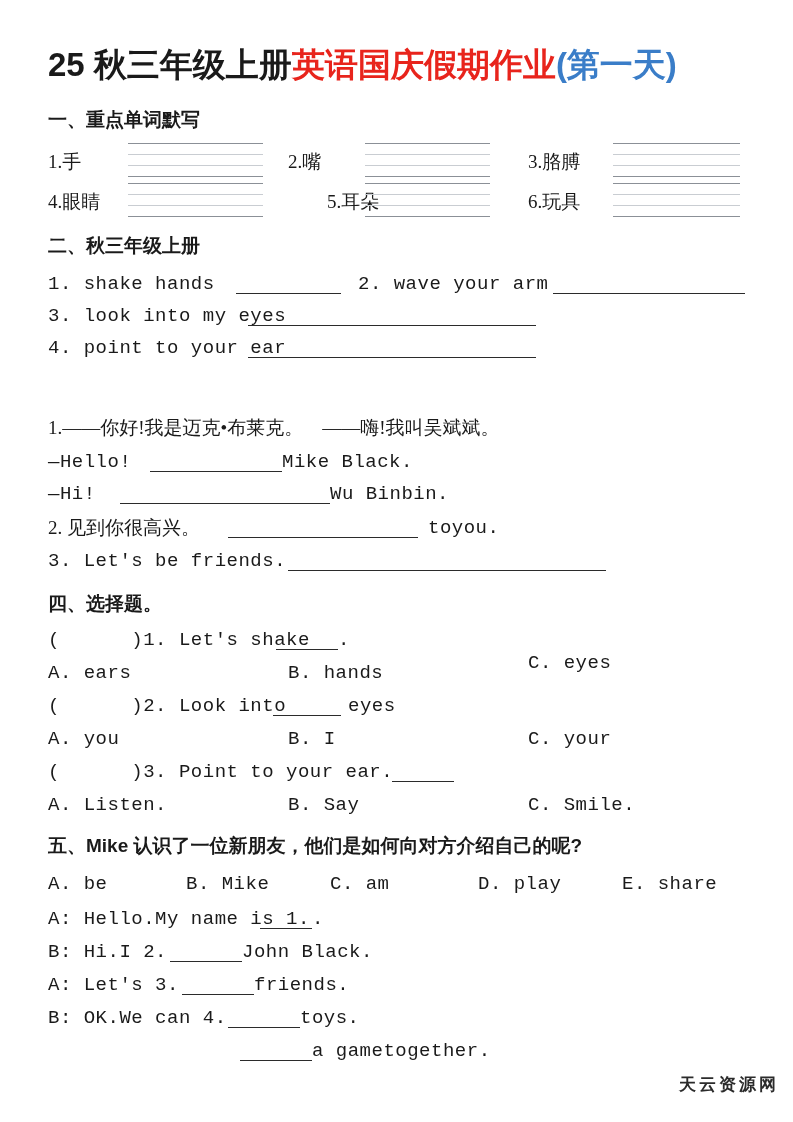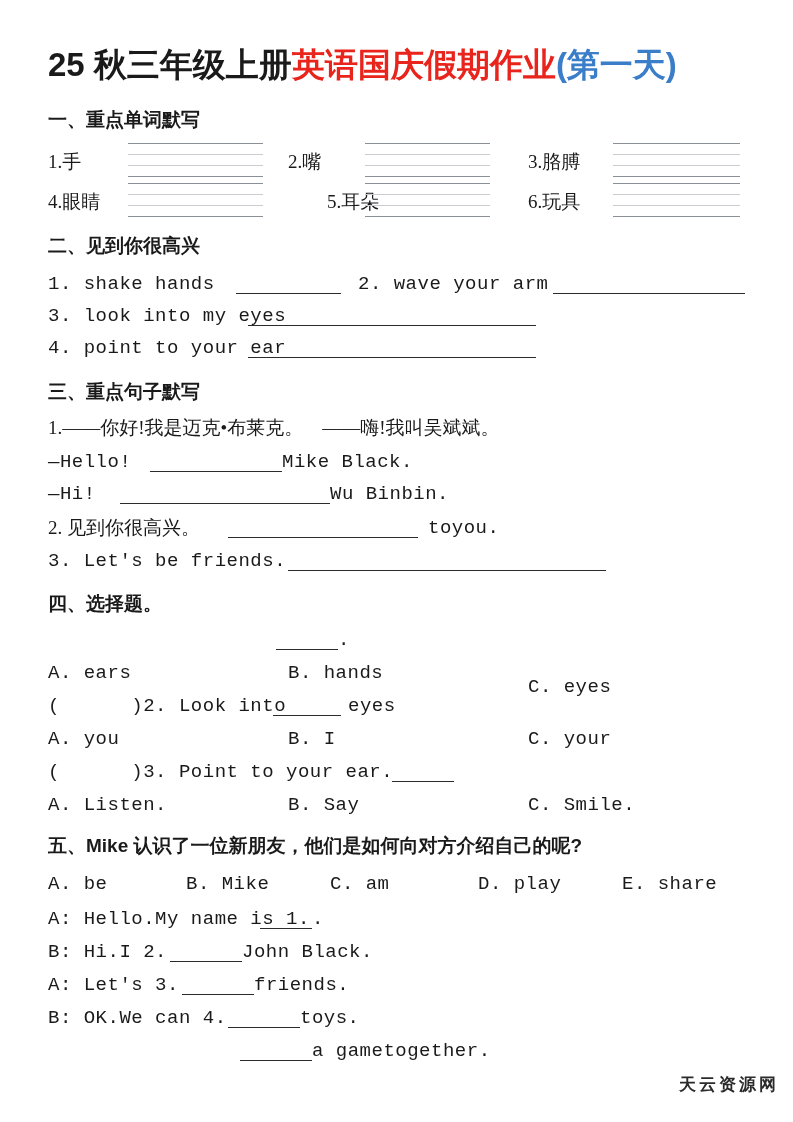--- a/index.html
+++ b/index.html
@@ -154,61 +154,61 @@
   </div>
 
   <div class="row" style="left:528px; top:190px;"><span>6.</span><span>玩具</span></div>
   <div class="guide" style="left:613px; top:183px; width:127px; height:40px;">
     <div class="ln strong" style="top:0px;"></div>
     <div class="ln" style="top:11px;"></div>
     <div class="ln" style="top:22px;"></div>
     <div class="ln strong" style="top:33px;"></div>
   </div>
 
-  <div class="sec-head" style="top:234px;">二、见到你很高兴</div>
+  <div class="sec-head" style="top:234px;">二、秋三年级上册</div>
 
   <div class="row en" style="left:48px; top:272px;">1. shake hands</div>
   <div class="blank" style="left:236px; top:293px; width:105px;"></div>
 
   <div class="row en" style="left:358px; top:272px;">2. wave your arm</div>
   <div class="blank" style="left:553px; top:293px; width:192px;"></div>
 
   <div class="row en" style="left:48px; top:304px;">3. look into my eyes</div>
   <div class="blank" style="left:248px; top:325px; width:288px;"></div>
 
   <div class="row en" style="left:48px; top:336px;font-family:Liberation Mono, monospace;">4. point to your ear</div>
   <div class="blank" style="left:248px; top:357px; width:288px;"></div>
 
-  <div class="sec-head" style="top:380px;">三、重点句子默写</div>
 
   <div class="row" style="left:48px; top:416px;">1.——你好!我是迈克•布莱克。　——嗨!我叫吴斌斌。</div>
 
   <div class="row en" style="left:48px; top:450px;">—Hello!</div>
   <div class="blank" style="left:150px; top:471px; width:132px;"></div>
   <div class="row en" style="left:282px; top:450px;">Mike Black.</div>
 
   <div class="row en" style="left:48px; top:482px;">—Hi!</div>
   <div class="blank" style="left:120px; top:503px; width:210px;"></div>
   <div class="row en" style="left:330px; top:482px;">Wu Binbin.</div>
 
   <div class="row" style="left:48px; top:516px;">2. 见到你很高兴。</div>
   <div class="blank" style="left:228px; top:537px; width:190px;"></div>
   <div class="row en" style="left:428px; top:516px;">toyou.</div>
 
   <div class="row en" style="left:48px; top:549px;">3. Let's be friends.</div>
   <div class="blank" style="left:288px; top:570px; width:318px;"></div>
 
   <div class="sec-head" style="top:592px;">四、选择题。</div>
 
+  <div class="row en" style="left:48px; top:628px;"><span>(      )1. Let's shake</span></div>
   <div class="blank" style="left:276px; top:649px; width:62px;"></div>
   <div class="row en" style="left:338px; top:628px;">.</div>
 
   <div class="row en" style="left:48px; top:661px;">A. ears</div>
   <div class="row en" style="left:288px; top:661px;">B. hands</div>
-  <div class="row en" style="left:528px; top:675px;">C. eyes</div>
+  <div class="row en" style="left:528px; top:651px;">C. eyes</div>
 
   <div class="row en" style="left:48px; top:694px;">(      )2. Look into</div>
   <div class="blank" style="left:273px; top:715px; width:68px;"></div>
   <div class="row en" style="left:348px; top:694px;">eyes</div>
 
   <div class="row en" style="left:48px; top:727px;">A. you</div>
   <div class="row en" style="left:288px; top:727px;">B. I</div>
   <div class="row en" style="left:528px; top:727px;">C. your</div>
 
   <div class="row en" style="left:48px; top:760px;">(      )3. Point to your ear.</div>

